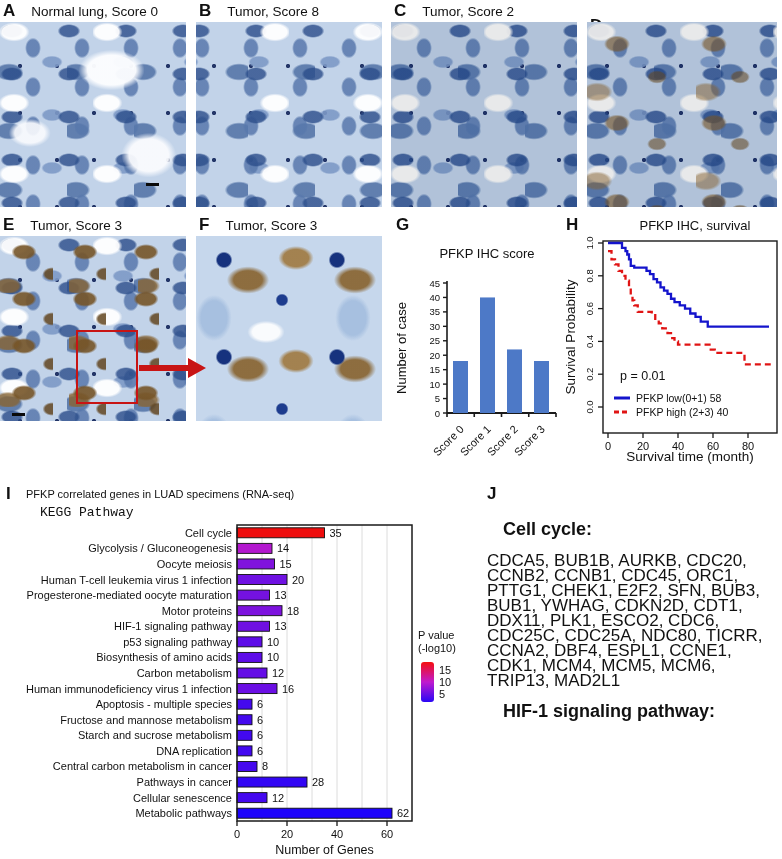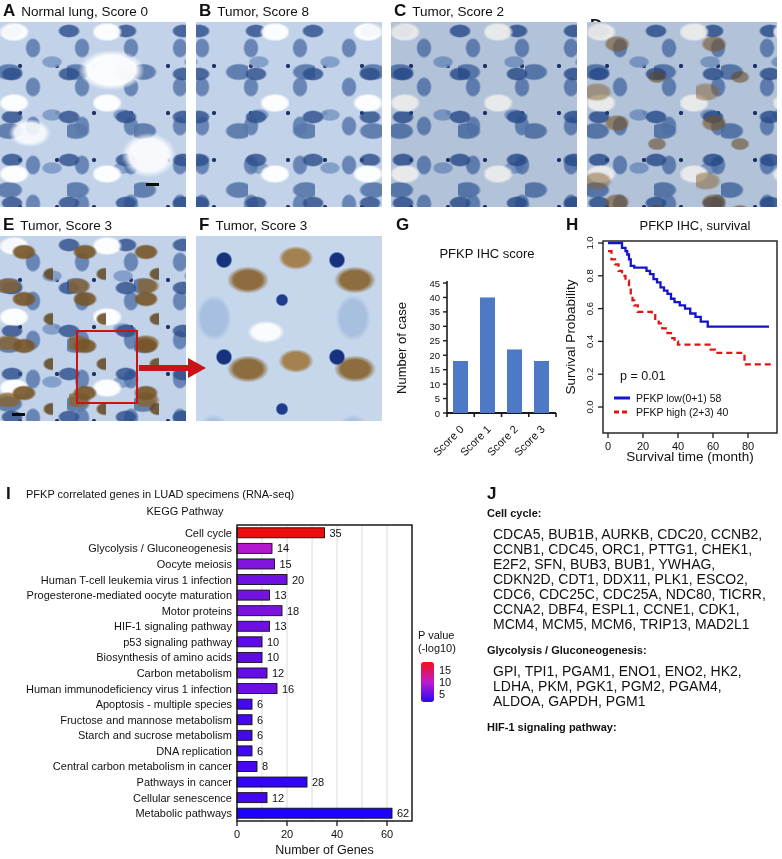--- a/index.html
+++ b/index.html
@@ -1,20 +1,20 @@
 <!DOCTYPE html>
 <html><head>
 <meta charset="utf-8">
 <style>
   html,body{margin:0;padding:0;background:#fff;}
   body{font-family:"Liberation Sans","DejaVu Sans",sans-serif;color:#111;}
   #fig{position:relative;width:782px;height:859px;background:#fff;overflow:hidden;}
   .ptitle{position:absolute;white-space:nowrap;}
   .plet{font-weight:bold;font-size:17px;letter-spacing:0;}
-  .ptxt{font-size:13.5px;margin-left:6px;}
+  .ptxt{font-size:13.5px;margin-left:16px;}
   .micro{position:absolute;width:186px;height:185px;background-color:#c2d3e9;}
   .tex-blue{
     background-image:
       radial-gradient(ellipse 26px 16px at 14px 10px, rgba(255,255,255,.95) 0 46%, rgba(255,255,255,0) 60%),
       radial-gradient(ellipse 18px 11px at 12px 9px, rgba(43,77,138,.8) 0 50%, rgba(43,77,138,0) 63%),
       radial-gradient(ellipse 13px 17px at 33px 26px, rgba(88,120,172,.85) 0 48%, rgba(88,120,172,0) 61%),
       radial-gradient(circle 4px at 44px 15px, rgba(20,40,96,.95) 0 60%, rgba(20,40,96,0) 75%),
       radial-gradient(ellipse 17px 10px at 52px 40px, rgba(125,153,198,.9) 0 50%, rgba(125,153,198,0) 63%),
       radial-gradient(ellipse 23px 14px at 9px 50px, rgba(64,99,156,.75) 0 50%, rgba(64,99,156,0) 62%),
       radial-gradient(circle 3px at 20px 44px, rgba(18,36,90,.9) 0 60%, rgba(18,36,90,0) 80%);
@@ -45,24 +45,24 @@
       radial-gradient(ellipse 34px 22px at 52px 44px, rgba(136,100,48,.92) 0 42%, rgba(136,100,48,0) 62%),
       radial-gradient(ellipse 28px 19px at 100px 22px, rgba(158,118,58,.88) 0 45%, rgba(158,118,58,0) 63%),
       radial-gradient(ellipse 26px 34px at 18px 82px, rgba(167,192,224,1) 0 50%, rgba(167,192,224,0) 68%),
       radial-gradient(ellipse 30px 18px at 70px 96px, rgba(255,255,255,.9) 0 45%, rgba(255,255,255,0) 62%);
     background-size: 113px 97px, 131px 109px, 107px 89px, 127px 103px, 139px 119px, 149px 127px;
   }
   .sbar{position:absolute;background:#0a0a0a;height:3px;width:13px;}
   .red-box{position:absolute;border:2.5px solid #c81414;background:transparent;}
   .abs{position:absolute;}
   .itit{font-size:11px;}
-  .isub{font-size:11px;text-align:center;}
+  .isub{font-size:13px;text-align:left;font-family:Liberation Mono, monospace;}
   .jsec{margin:0 0 11px 0;}
-  .jsec h4{margin:0;font-size:11px;font-weight:bold;line-height:15px;}
-  .jsec p{margin:6px;font-size:14px;line-height:15px;}
+  .jsec h4{margin:16px;font-size:18px;font-weight:bold;line-height:15px;}
+  .jsec p{margin:0;font-size:17px;line-height:15px;}
   svg text{font-family:"Liberation Sans","DejaVu Sans",sans-serif;}
 </style>
 </head>
 <body>
 
 <div id="fig">
 
   <div class="ptitle" style="left:3px;top:1px">
     <span class="plet">A</span><span class="ptxt">Normal lung, Score 0</span>
   </div>
@@ -277,23 +277,19 @@
 
   <div class="ptitle" style="left:487px;top:484px">
     <span class="plet">J</span>
   </div>
   <div class="abs" style="left:487px;top:506px;width:294px">
     <div class="jsec">
       <h4>Cell cycle:</h4>
       <p>CDCA5, BUB1B, AURKB, CDC20, CCNB2, CCNB1, CDC45, ORC1, PTTG1, CHEK1, E2F2, SFN, BUB3, BUB1, YWHAG, CDKN2D, CDT1, DDX11, PLK1, ESCO2, CDC6, CDC25C, CDC25A, NDC80, TICRR, CCNA2, DBF4, ESPL1, CCNE1, CDK1, MCM4, MCM5, MCM6, TRIP13, MAD2L1</p>
     </div>
     <div class="jsec">
-      <h4>Glycolysis / Gluconeogenesis:</h4>
-      <p>GPI, TPI1, PGAM1, ENO1, ENO2, HK2, LDHA, PKM, PGK1, PGM2, PGAM4, ALDOA, GAPDH, PGM1</p>
-    </div>
-    <div class="jsec">
       <h4>HIF-1 signaling pathway:</h4>
     </div>
     <div class="jsec">
     </div>
   </div>
 
 </div>
 
 </body></html>

